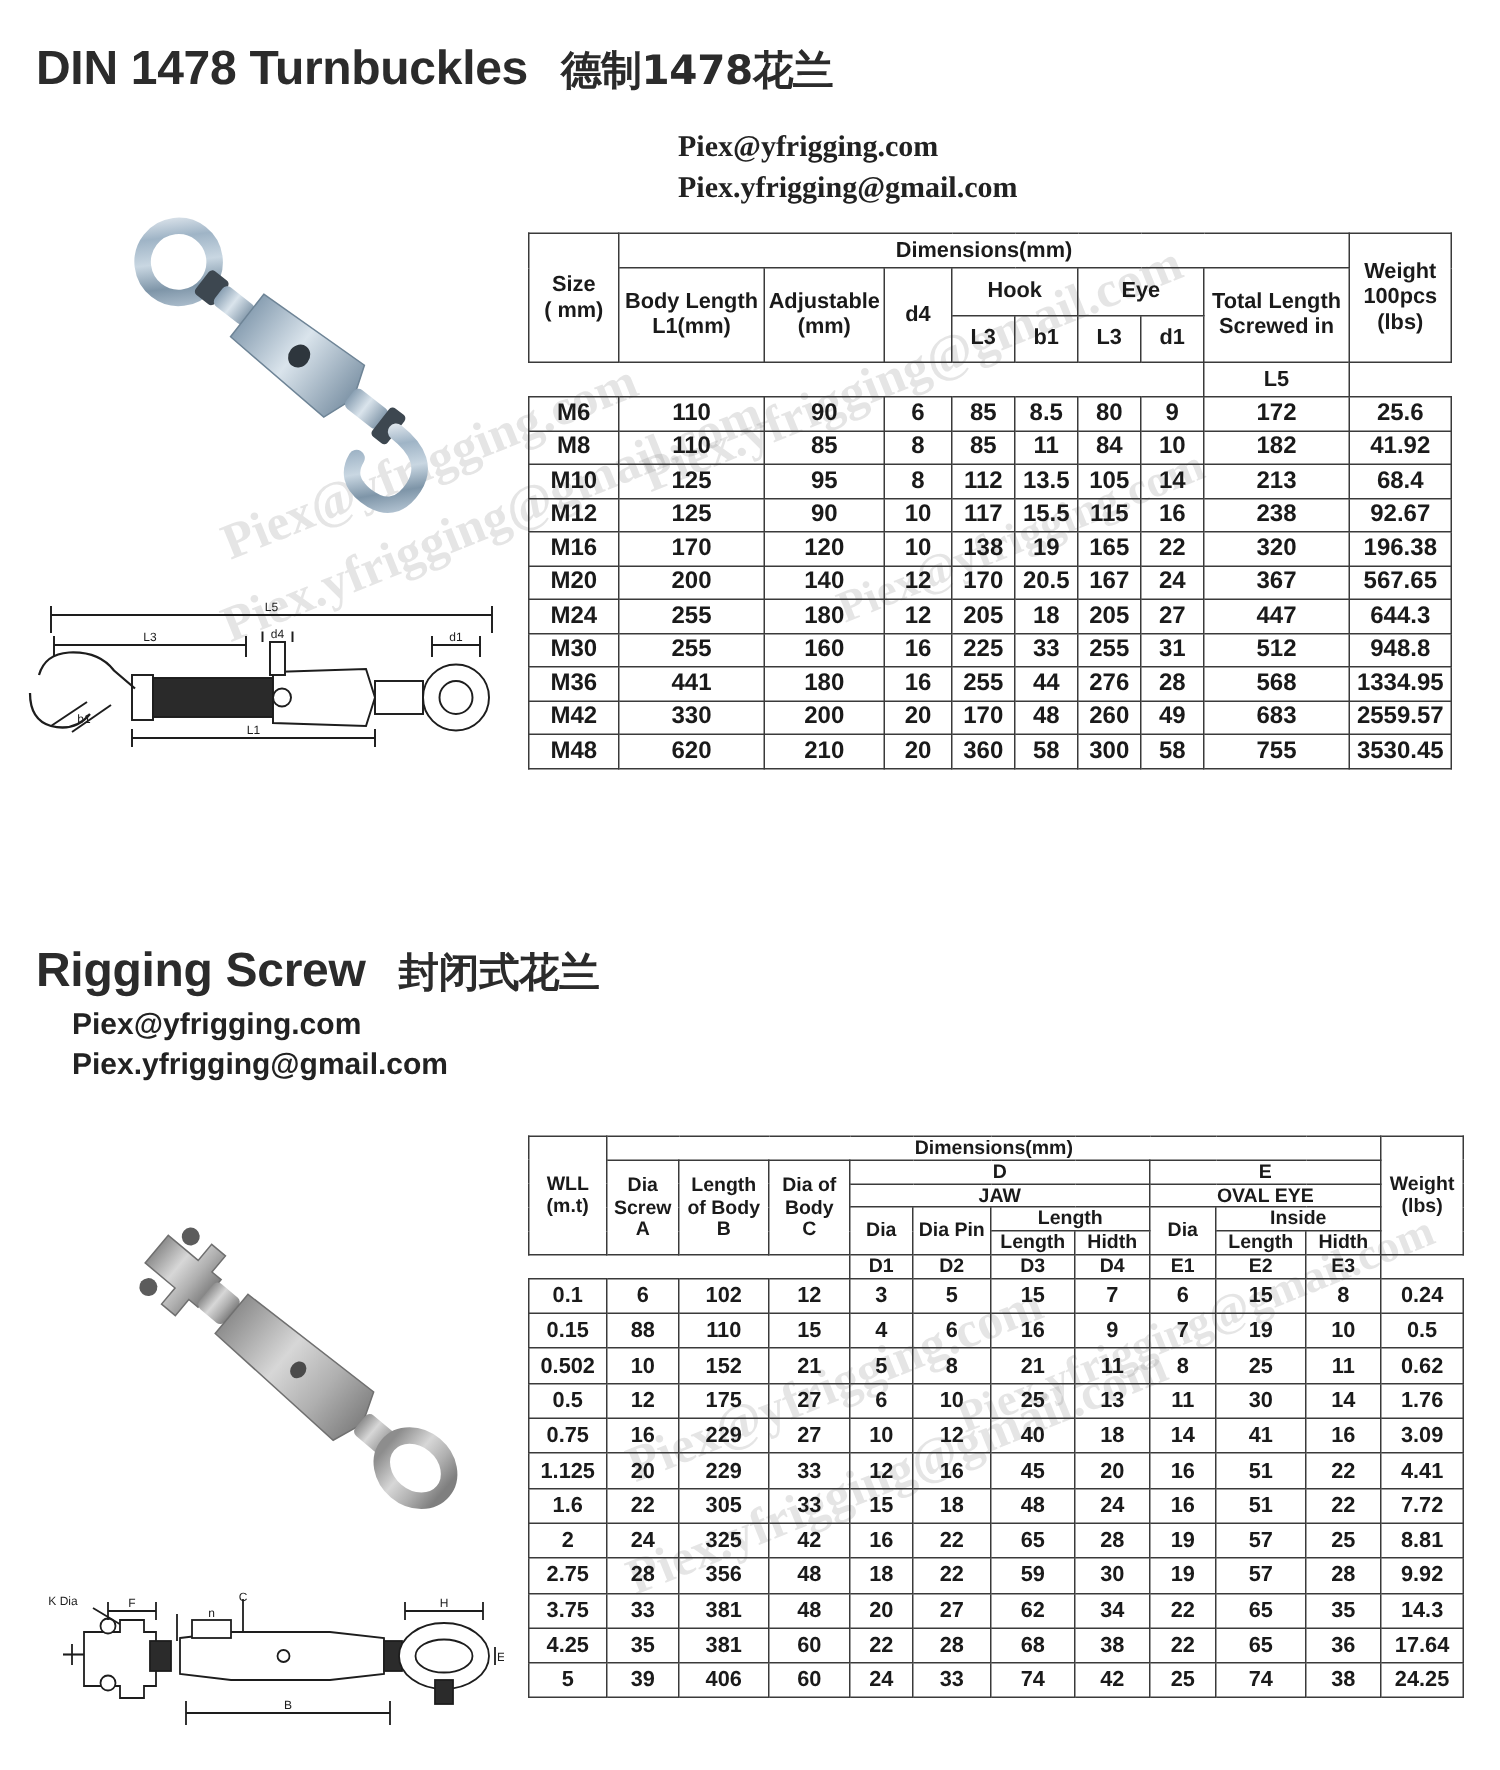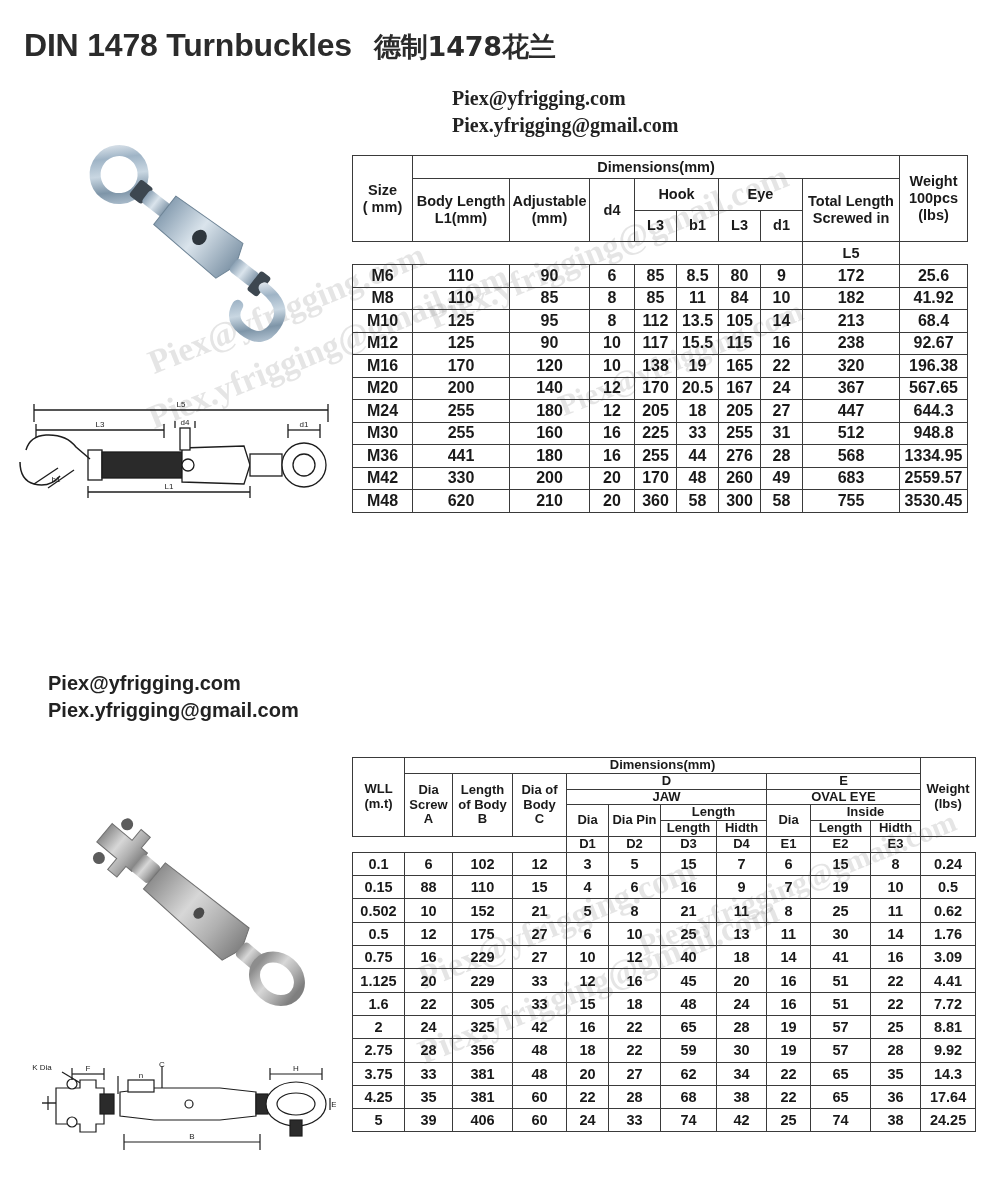--- a/index.html
+++ b/index.html
@@ -347,20 +347,23 @@
           <td>360</td>
           <td>58</td>
           <td>300</td>
           <td>58</td>
           <td>755</td>
           <td>3530.45</td>
         </tr>
       </tbody>
   </table>
 
+  <div class="sec-title" style="left:24px;top:628px;">
+    <span class="en">Rigging Screw</span><span class="zh">封闭式花兰</span>
+  </div>
 
   <div class="emails sans" style="left:48px;top:670px;">
     <div>Piex@yfrigging.com</div>
     <div>Piex.yfrigging@gmail.com</div>
   </div>
 
   <svg class="photo" style="left:50px;top:785px;" width="290" height="250" viewBox="0 0 290 250">
     <defs>
       <linearGradient id="steelG" x1="0" y1="0" x2="1" y2="0">
         <stop offset="0" stop-color="#8d8d8d"></stop>

